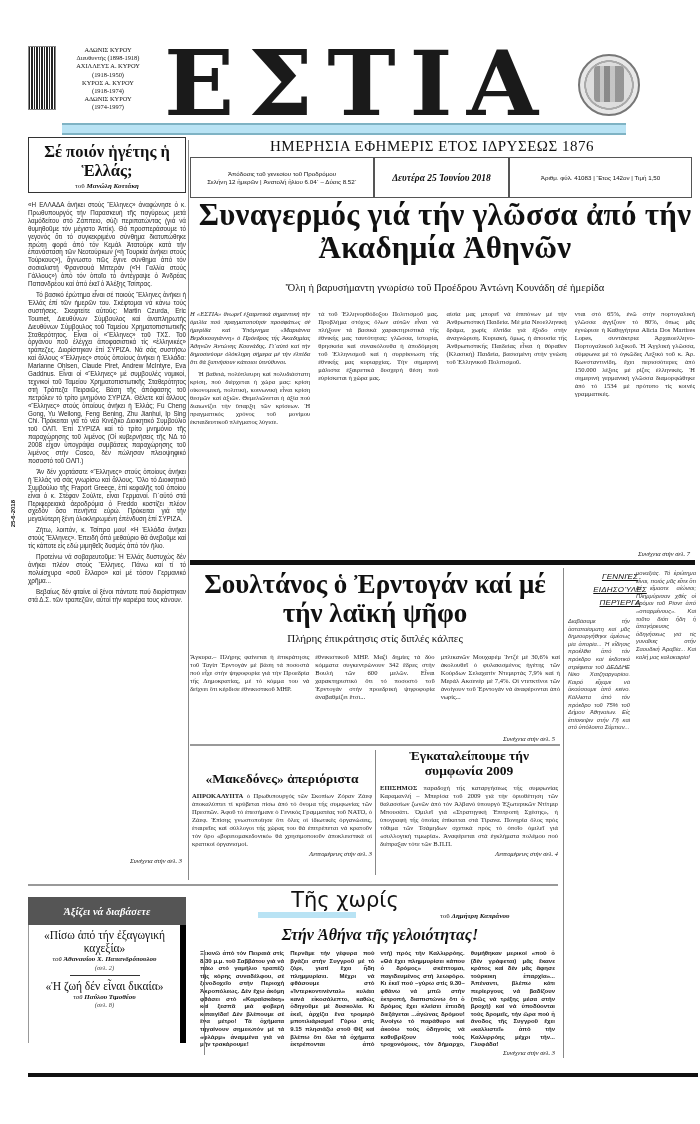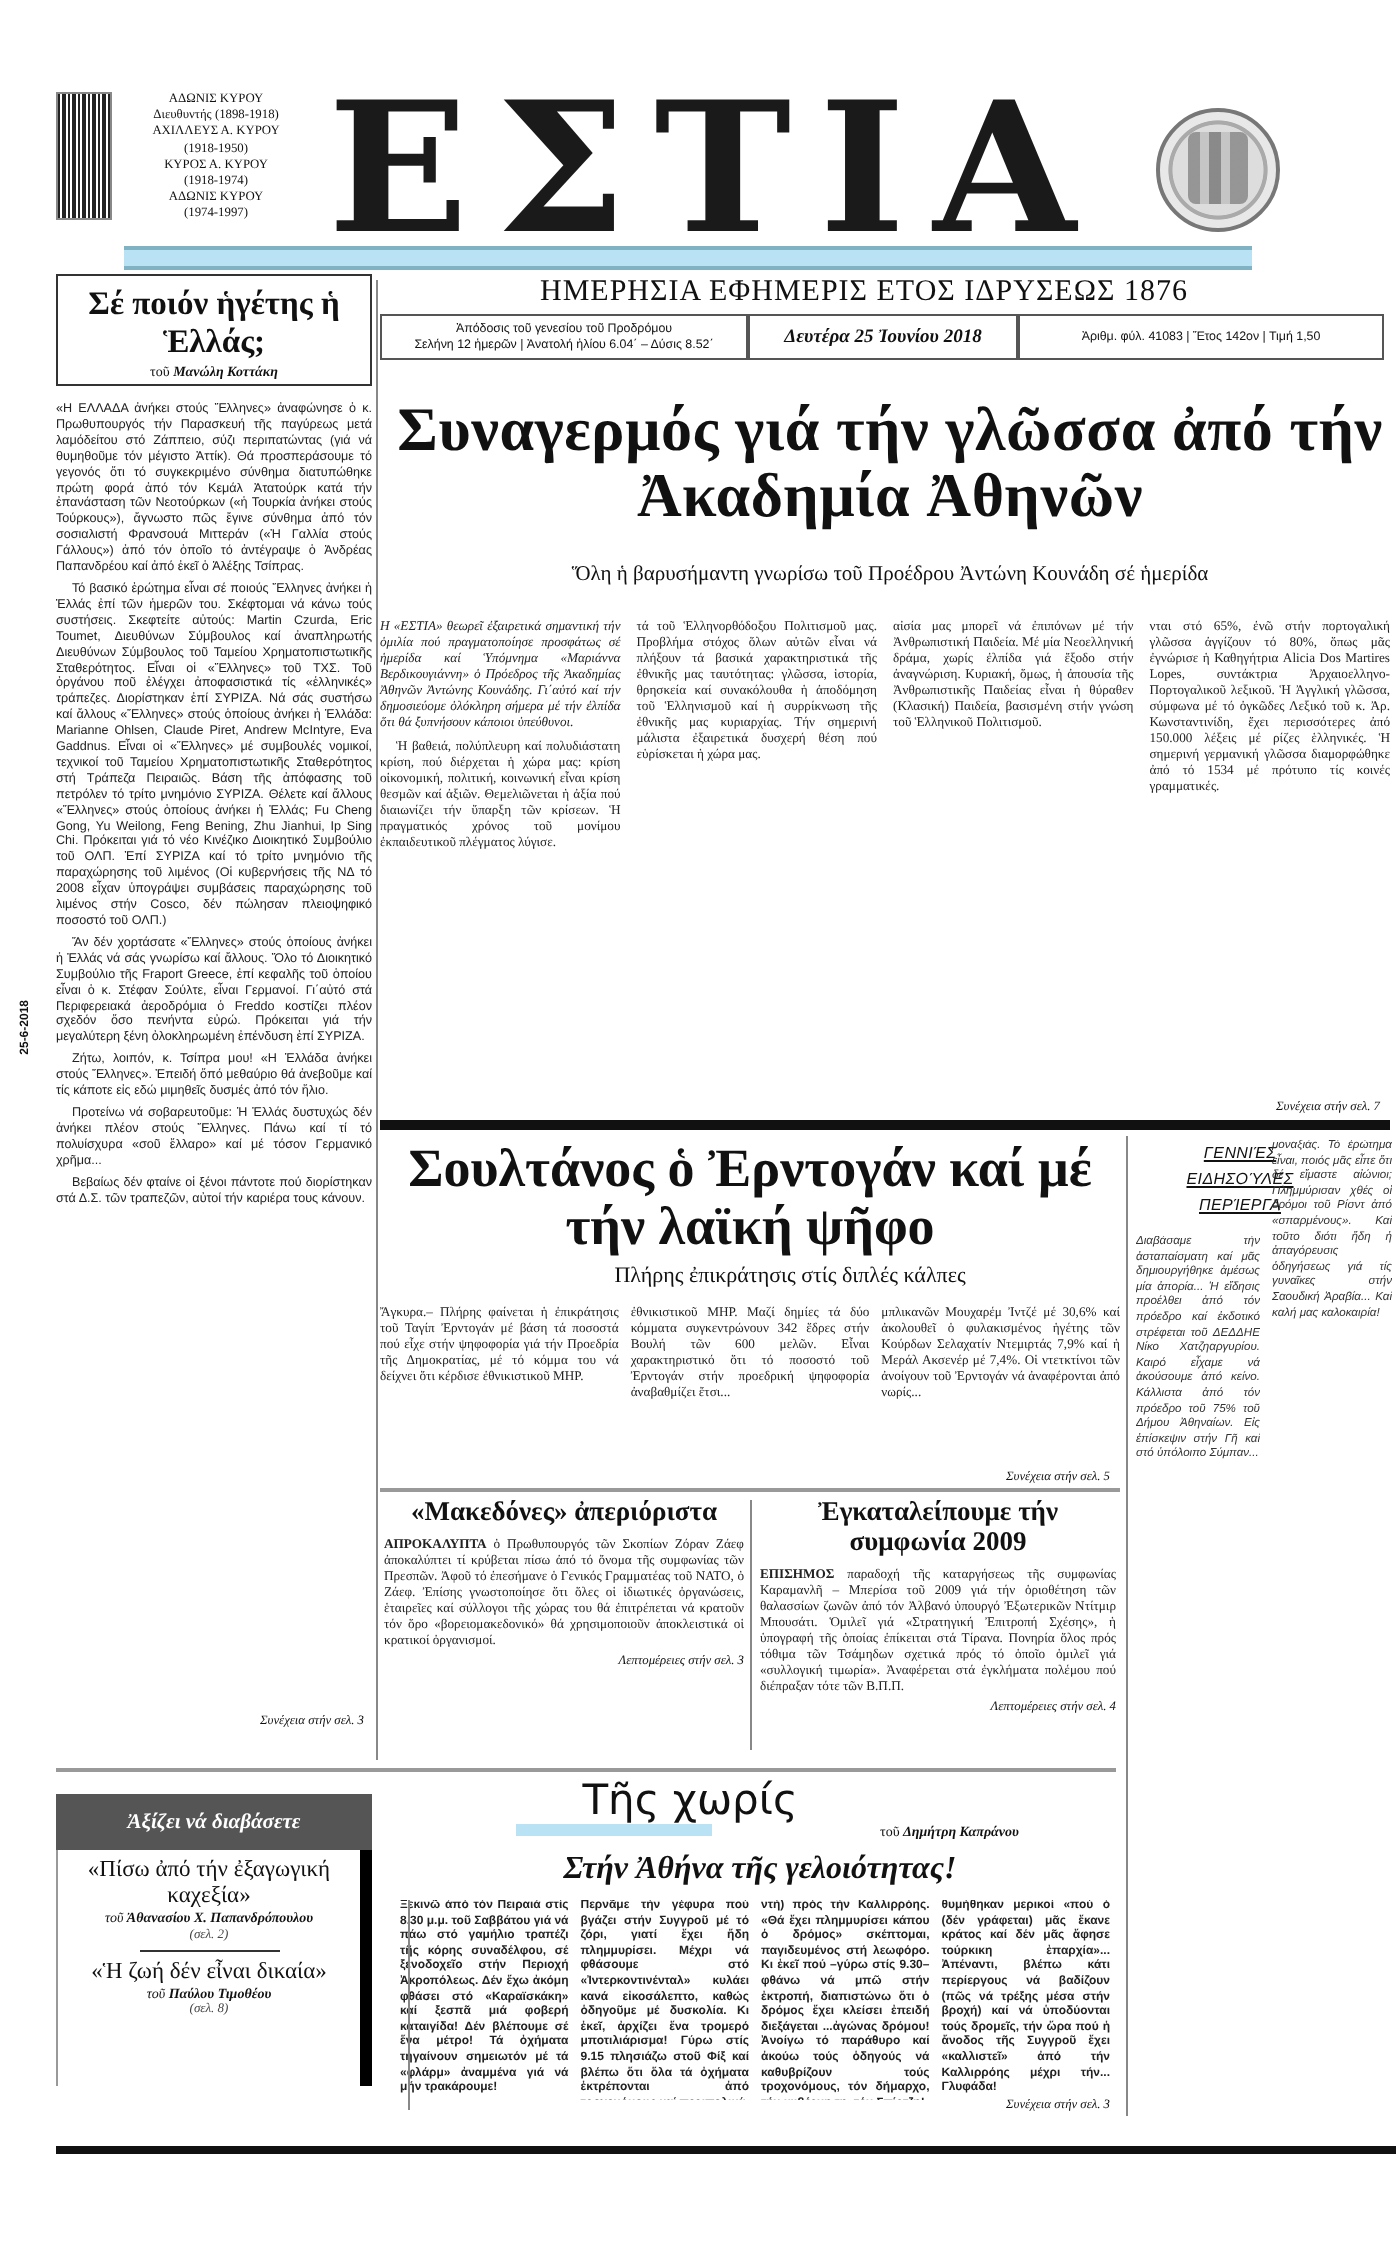--- a/index.html
+++ b/index.html
@@ -7,21 +7,21 @@
   .abs { position: absolute; }
   
   .barcode { left: 28px; top: 46px; width: 28px; height: 64px; border: 1px solid #888; background:
      repeating-linear-gradient(90deg, #222 0 1px, #fff 1px 2px, #222 2px 4px, #fff 4px 5px); }
   .founders { left: 62px; top: 46px; width: 92px; font-size: 6.4px; line-height: 8.2px; text-align: center; font-family: "Liberation Serif", serif; }
   .logo { left: 148px; top: 44px; width: 420px; height: 80px; font-family: "DejaVu Serif", serif; font-weight: 900; font-size: 92px; line-height: 80px; letter-spacing: 14px; color: #1a1a1a; text-align: center; transform: scaleY(0.98); }
   .seal { left: 578px; top: 54px; width: 62px; height: 62px; border-radius: 50%; border: 2px solid #777; background: radial-gradient(circle, #ddd 0 55%, #aaa 56% 60%, #e8e8e8 61%); }
   .seal-inner { position: absolute; left: 14px; top: 10px; width: 30px; height: 36px; background: linear-gradient(90deg, #777 0 20%, #bbb 20% 35%, #666 35% 55%, #bbb 55% 70%, #777 70%); opacity: .7; border-radius: 4px; }
   .bluebar { left: 62px; top: 123px; width: 564px; height: 12px; background: #b9e3f4; border-top: 2px solid #7fb3c4; border-bottom: 2px solid #7fb3c4; }
   .tagline { left: 270px; top: 138px; width: 420px; font-family: "Liberation Serif", serif; font-size: 15px; letter-spacing: .5px; }
-  .infobox { top: 157px; height: 23px; border: 1px solid #555; font-family: "Liberation Sans", sans-serif; font-size: 6.2px; display: flex; align-items: center; justify-content: center; text-align: center; line-height: 8px; }
+  .infobox { top: 157px; height: 41px; border: 1px solid #555; font-family: "Liberation Sans", sans-serif; font-size: 6.2px; display: flex; align-items: center; justify-content: center; text-align: center; line-height: 8px; }
   .ib1 { left: 190px; width: 184px; }
   .ib2 { left: 374px; width: 135px; font-family: "Liberation Serif", serif; font-size: 9.5px; font-style: italic; font-weight: bold; }
   .ib3 { left: 509px; width: 183px; }
   
   .leftcol { left: 28px; top: 137px; width: 158px; }
   .vline { background: #888; width: 1px; }
   .op-box { border: 1px solid #333; padding: 4px 2px 2px; text-align: center; }
   .op-title { font-size: 16.5px; font-weight: bold; line-height: 19px; font-family: "Liberation Serif", serif; }
   .byline { font-size: 7px; font-family: "Liberation Serif", serif; text-align: center; margin-top: 2px; }
   .byline b { font-style: italic; }
@@ -30,21 +30,21 @@
   .cont { font-style: italic; text-align: right; font-size: 6.4px; font-family: "Liberation Serif", serif; margin-top: 2px; }
   .side-label { left: 10px; top: 500px; width: 12px; font-size: 6px; font-weight: bold; font-family: "Liberation Sans", sans-serif; writing-mode: vertical-rl; transform: rotate(180deg); }
   
   .h-main { left: 190px; top: 198px; width: 510px; text-align: center; font-family: "Liberation Serif", serif; font-weight: bold; font-size: 31px; line-height: 33px; letter-spacing: .3px; }
   .h-main-sub { left: 190px; top: 282px; width: 510px; text-align: center; font-family: "Liberation Serif", serif; font-size: 10.5px; }
   .cols4 { left: 190px; top: 310px; width: 505px; display: flex; gap: 8px; }
   .cols4 > div { flex: 1; }
   .thickrule { height: 5px; background: #111; }
   .thinrule { height: 2px; background: #999; }
   .h-sultan { left: 190px; top: 570px; width: 370px; text-align: center; font-family: "Liberation Serif", serif; font-weight: bold; font-size: 27px; line-height: 29px; }
-  .h-sultan-sub { left: 190px; top: 632px; width: 370px; text-align: center; font-family: "Liberation Serif", serif; font-size: 11px; margin-left: 20px; }
+  .h-sultan-sub { left: 190px; top: 632px; width: 370px; text-align: center; font-family: "Liberation Serif", serif; font-size: 11px; }
   .cols3 { left: 190px; top: 653px; width: 370px; display: flex; gap: 6px; }
   .cols3 > div { flex: 1; }
   .gossip-head { left: 585px; top: 570px; width: 70px; font-family: "Liberation Sans", sans-serif; font-style: italic; font-size: 8px; line-height: 13px; text-align: center; text-decoration: underline; text-transform: uppercase; letter-spacing: .2px; }
   .gossip { font-family: "Liberation Sans", sans-serif; font-style: italic; font-size: 5.8px; line-height: 7.6px; color: #333; text-align: justify; }
   .h-sm { font-family: "Liberation Serif", serif; font-weight: bold; font-size: 13.5px; line-height: 15px; text-align: center; }
   .day-title { left: 260px; top: 888px; width: 170px; text-align: center; font-family: "DejaVu Sans", sans-serif; font-size: 21px; }
   .day-bar { left: 258px; top: 912px; width: 98px; height: 6px; background: #b9e3f4; }
   .h-day { left: 200px; top: 926px; width: 360px; text-align: center; font-family: "Liberation Serif", serif; font-weight: bold; font-style: italic; font-size: 16px; }
   .day-cols { left: 200px; top: 950px; width: 355px; display: flex; gap: 6px; }
   .day-cols > div { flex: 1; font-family: "Liberation Sans", sans-serif; font-size: 6px; line-height: 7.6px; font-weight: bold; color: #222; text-align: justify; }
@@ -130,21 +130,21 @@
 <div class="abs h-sultan">Σουλτάνος ὁ Ἐρντογάν καί μέ τήν λαϊκή ψῆφο</div>
 <div class="abs h-sultan-sub">Πλήρης ἐπικράτησις στίς διπλές κάλπες</div>
 <div class="abs cols3" style="height:78px;overflow:hidden;">
   <div class="body-serif">Ἄγκυρα.– Πλήρης φαίνεται ἡ ἐπικράτησις τοῦ Ταγίπ Ἐρντογάν μέ βάση τά ποσοστά πού εἶχε στήν ψηφοφορία γιά τήν Προεδρία τῆς Δημοκρατίας, μέ τό κόμμα του νά δείχνει ὅτι κέρδισε ἐθνικιστικοῦ ΜΗΡ.</div>
   <div class="body-serif">ἐθνικιστικοῦ ΜΗΡ. Μαζί δημίες τά δύο κόμματα συγκεντρώνουν 342 ἕδρες στήν Βουλή τῶν 600 μελῶν. Εἶναι χαρακτηριστικό ὅτι τό ποσοστό τοῦ Ἐρντογάν στήν προεδρική ψηφοφορία ἀναβαθμίζει ἔτσι...</div>
   <div class="body-serif">μπλικανῶν Μουχαρέμ Ἰντζέ μέ 30,6% καί ἀκολουθεῖ ὁ φυλακισμένος ἡγέτης τῶν Κούρδων Σελαχατίν Ντεμιρτάς 7,9% καί ἡ Μεράλ Ακσενέρ μέ 7,4%. Οἱ ντετκτίνοι τῶν ἀνοίγουν τοῦ Ἐρντογάν νά ἀναφέρονται ἀπό νωρίς...</div>
 </div>
 <div class="abs cont" style="left:400px;top:733px;width:155px;">Συνέχεια στήν σελ. 5</div>
 <div class="abs thinrule" style="left:190px;top:744px;width:370px;"></div>
 
-<div class="abs" style="left:192px;top:748px;width:180px;">
+<div class="abs" style="left:192px;top:771px;width:180px;">
   <div class="h-sm">«Μακεδόνες» ἀπεριόριστα</div>
   <p class="body-serif" style="margin-top:6px;">
     <b>ΑΠΡΟΚΑΛΥΠΤΑ</b> <span>ὁ Πρωθυπουργός τῶν Σκοπίων Ζόραν Ζάεφ ἀποκαλύπτει τί κρύβεται πίσω ἀπό τό ὄνομα τῆς συμφωνίας τῶν Πρεσπῶν. Ἀφοῦ τό ἐπεσήμανε ὁ Γενικός Γραμματέας τοῦ ΝΑΤΟ, ὁ Ζάεφ. Ἐπίσης γνωστοποίησε ὅτι ὅλες οἱ ἰδιωτικές ὀργανώσεις, ἑταιρεῖες καί σύλλογοι τῆς χώρας του θά ἐπιτρέπεται νά κρατοῦν τόν ὅρο «βορειομακεδονικό» θά χρησιμοποιοῦν ἀποκλειστικά οἱ κρατικοί ὀργανισμοί.</span>
   </p>
   <div class="cont">Λεπτομέρειες στήν σελ. 3</div>
 </div>
 <div class="abs vline" style="left:375px;top:750px;height:125px;"></div>
 
 <div class="abs" style="left:380px;top:748px;width:178px;">
   <div class="h-sm">Ἐγκαταλείπουμε τήν συμφωνία 2009</div>

